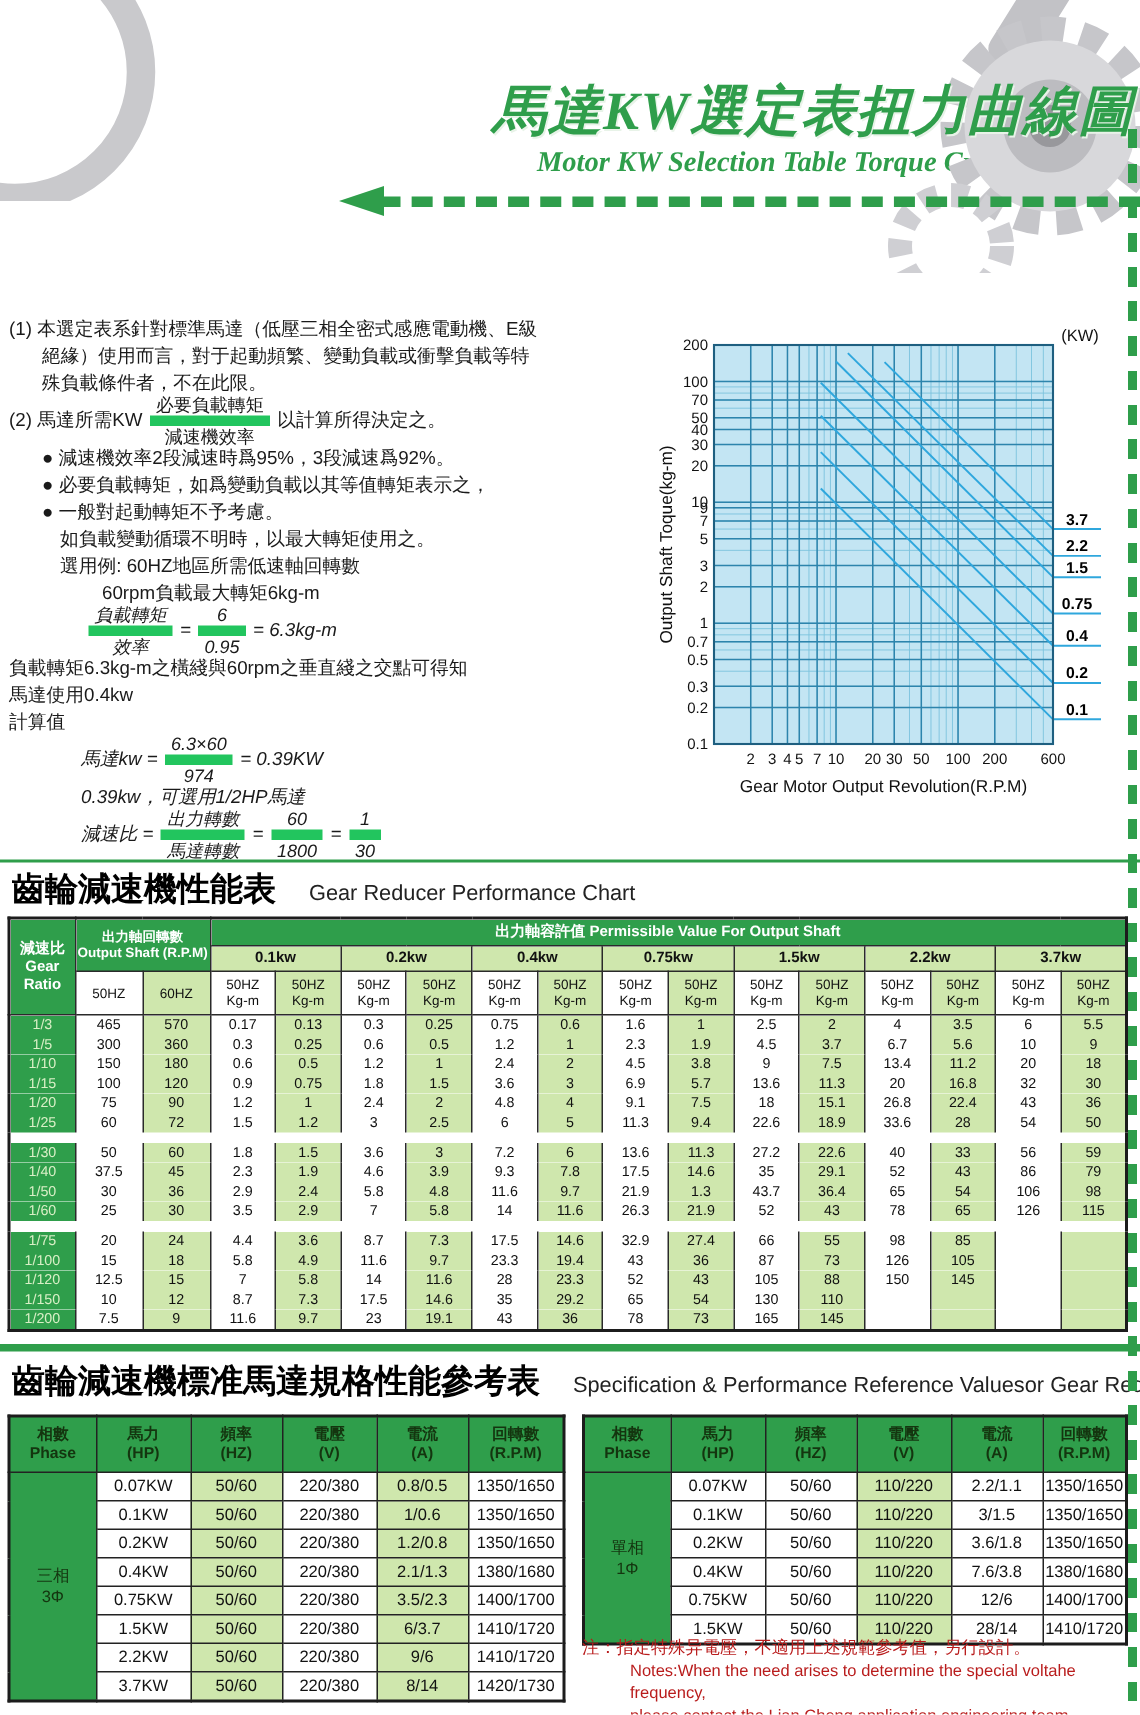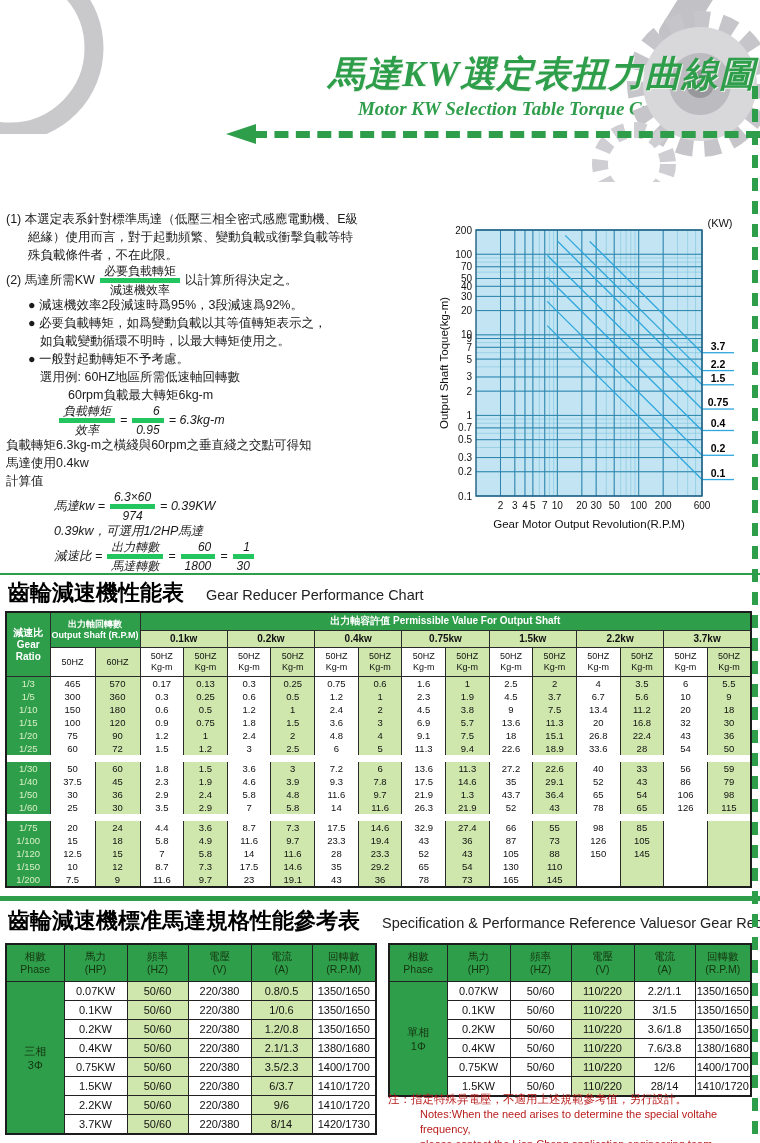--- a/index.html
+++ b/index.html
@@ -21,21 +21,21 @@
               border-right:30px solid var(--green);}
   .edge-dash{position:absolute;right:2px;top:86px;bottom:0;width:6px;z-index:4;
              background:repeating-linear-gradient(to bottom,var(--green) 0 13px,transparent 13px 23px);}
 
   
   .notes{position:absolute;left:6px;top:210px;width:436px;font-size:12.5px;line-height:18px;color:#1a1a1a;}
   .nline{white-space:nowrap;}
   .ind1{padding-left:22px;} .ind2{padding-left:34px;} .ind3{padding-left:48px;font-style:italic;} .ind4{padding-left:62px;}
   .fline{display:flex;align-items:center;height:32px;white-space:nowrap;}
   .frac{display:inline-block;text-align:center;vertical-align:middle;margin:0 5px;line-height:14px;font-size:12px;}
-  .frac .num{display:block;border-bottom:5px solid #22c55e;padding:0 4px;text-align:right;}
+  .frac .num{display:block;border-bottom:7px solid #22c55e;padding:0 4px;}
   .frac .den{display:block;padding:0 4px;}
 
   
   .chart{position:absolute;left:436px;top:214px;width:322px;height:330px;z-index:2;}
   .chart svg text{font-family:"Liberation Sans",sans-serif;}
 
   
   .rule1{position:absolute;left:0;right:0;top:573px;height:2px;background:var(--green);}
   .rule2{position:absolute;left:0;right:0;top:896px;height:5px;background:var(--green);}
   .sec-title{position:absolute;left:8px;display:flex;align-items:baseline;gap:22px;white-space:nowrap;}
@@ -55,21 +55,21 @@
   #perf-table .sub{font-size:9px;line-height:11px;height:28px;font-weight:normal;color:#111;}
   #perf-table .sub.g{background:var(--lgreen);} #perf-table .sub.w{background:#fff;}
   #perf-table tbody td{font-size:9.5px;height:13px;}
   #perf-table .bc{border-top:none;border-bottom:none;}
   #perf-table .bc.g{background:var(--lgreen);} #perf-table .bc.w{background:#fff;}
   #perf-table .ratio-c{background:var(--green);color:#d9efc6;font-size:9.5px;border-top:none;border-bottom:none;}
   #perf-table tbody.gap td{height:7px;border:none;background:#fff;}
 
   
   .mtable{position:absolute;border-collapse:collapse;border:2px solid #1c1c1c;table-layout:fixed;}
-  .mtable th{background:var(--green);color:#14350f;font-size:10.5px;line-height:13px;font-weight:normal;
+  .mtable th{background:var(--green);color:#14350f;font-size:10.5px;line-height:13px;font-weight:bold;
              height:36px;border:1px solid #222;padding:0;}
   .mtable td{border:1px solid #222;text-align:center;font-size:11px;height:18px;padding:0;}
   .mtable .phase{background:var(--green);color:#14350f;font-size:11px;line-height:14px;}
   .mtable td.g{background:var(--lgreen);}
   #motor-left{left:5px;top:943px;width:372px;}
   #motor-right{left:388px;top:943px;width:364px;}
 
   .mnotes{position:absolute;left:388px;top:1092px;width:368px;line-height:15px;color:#b91c1c;}
   .mnotes .zh{font-size:11.5px;} .mnotes .en{font-size:11px;padding-left:32px;}
 </style>
@@ -104,22 +104,22 @@
     <div class="fline">
       <span>(2) 馬達所需KW</span>
       <span class="frac">
           <span class="num">必要負載轉矩</span>
           <span class="den">減速機效率</span>
         </span>
       <span>以計算所得決定之。</span>
     </div>
     <div class="nline ind1">● 減速機效率2段減速時爲95%，3段減速爲92%。</div>
     <div class="nline ind1">● 必要負載轉矩，如爲變動負載以其等值轉矩表示之，</div>
+    <div class="nline ind1">● 一般對起動轉矩不予考慮。</div>
     <div class="nline ind2">如負載變動循環不明時，以最大轉矩使用之。</div>
-    <div class="nline ind1">● 一般對起動轉矩不予考慮。</div>
     <div class="nline ind2">選用例: 60HZ地區所需低速軸回轉數</div>
     <div class="nline ind4">60rpm負載最大轉矩6kg-m</div>
     <div class="fline ind3">
       <span class="frac">
           <span class="num">負載轉矩</span>
           <span class="den">效率</span>
         </span>
       <span>=</span>
       <span class="frac">
           <span class="num">6</span>

